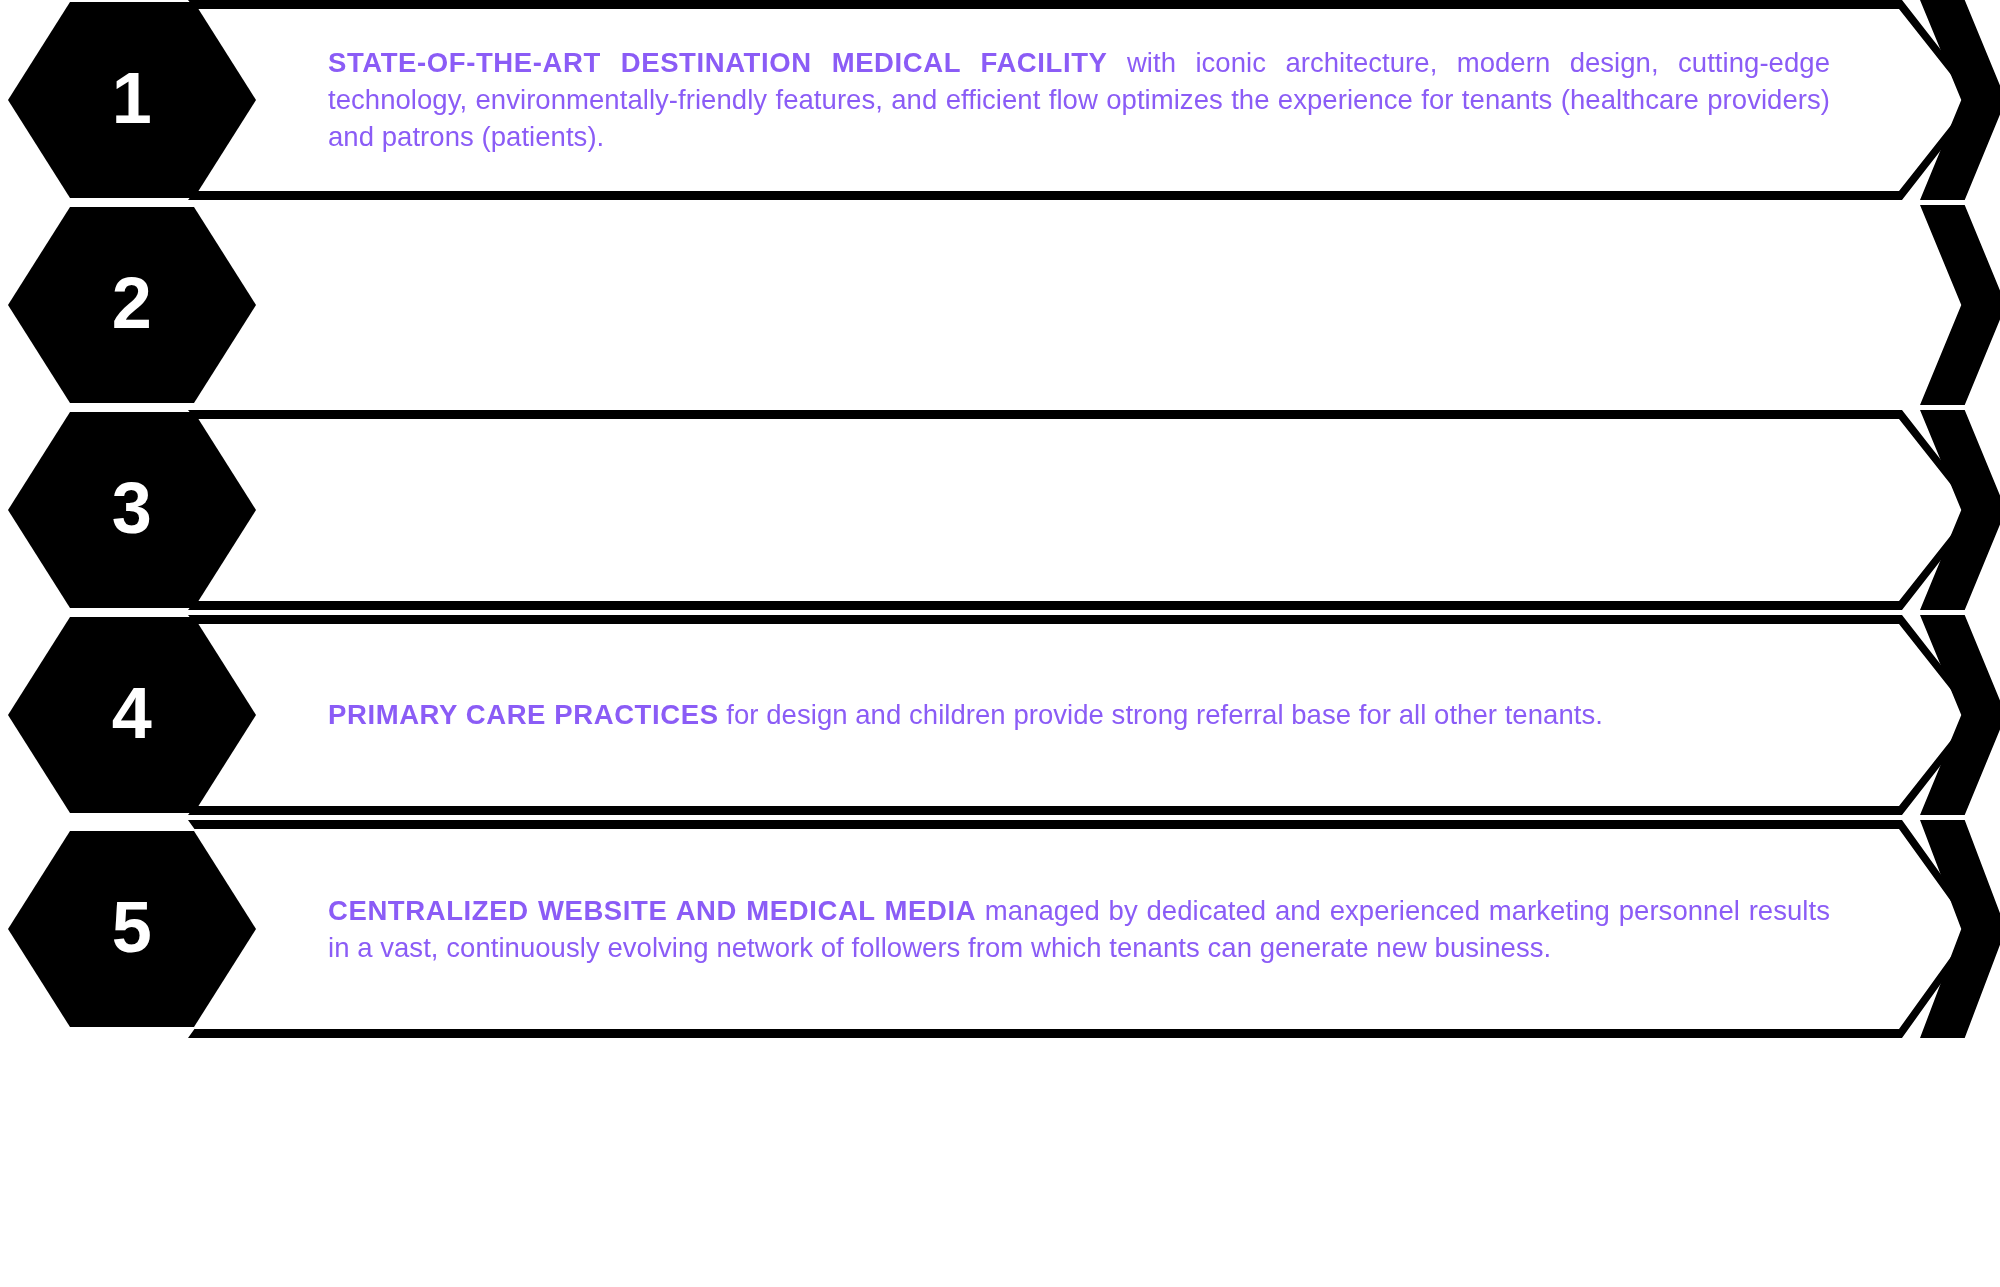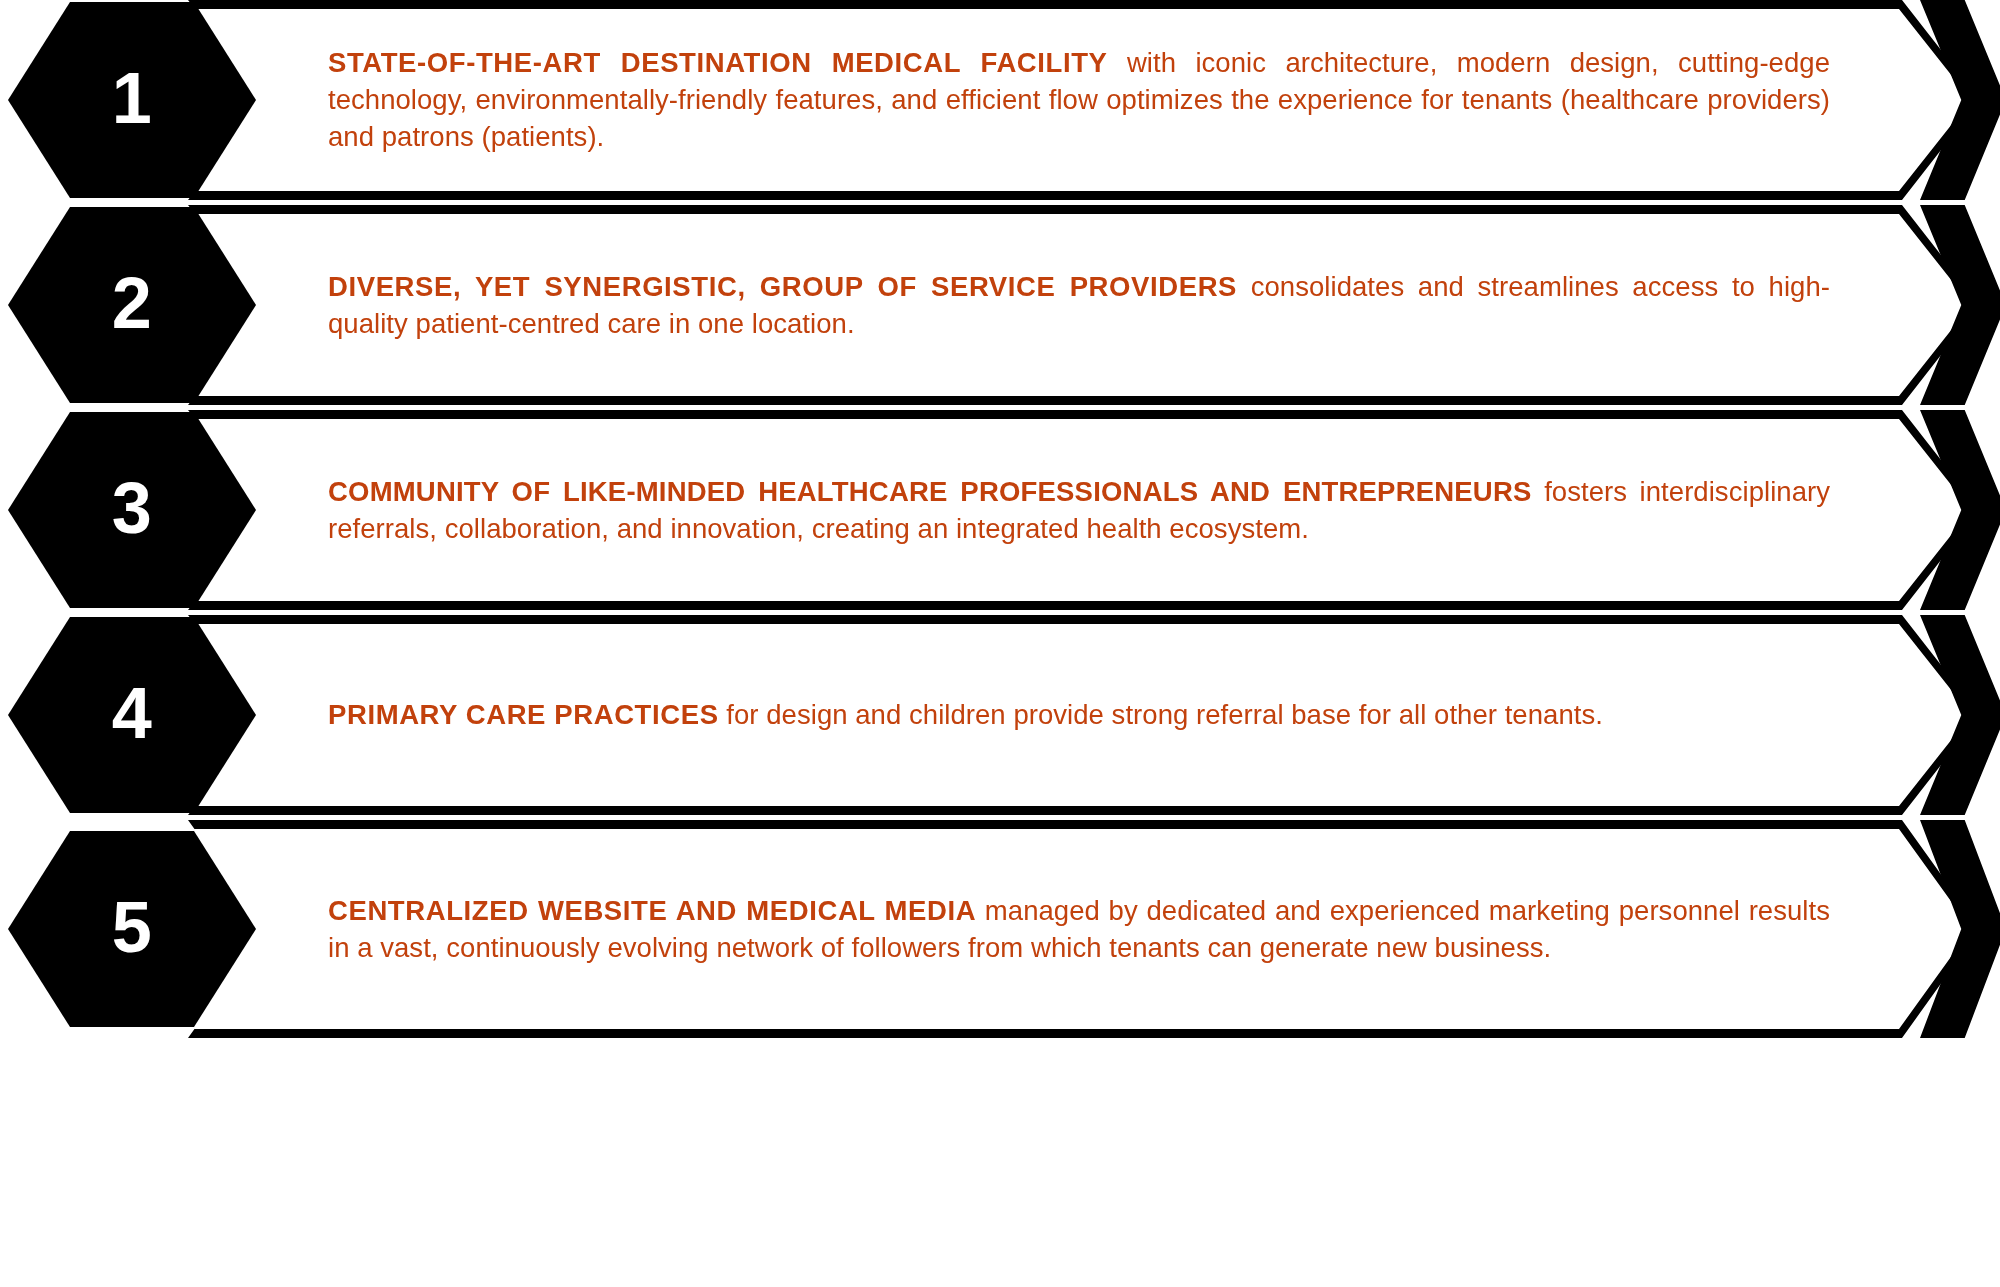--- a/index.html
+++ b/index.html
@@ -96,21 +96,21 @@
   .copy {
     position: absolute;
     left: 140px;
     right: 150px;
     top: 50%;
     transform: translateY(-50%);
     font-size: 27.5px;
     line-height: 1.35;
     text-align: justify;
     text-justify: inter-word;
-    color: #c2410c;
+    color: #8b5cf6;
     letter-spacing: 0.05px;
   }
   .copy b {
     font-weight: 700;
     letter-spacing: 0.6px;
   }
   .copy .lead-tight b { letter-spacing: 0.2px; }
 
   
   #row-1 { height: 200px; }
@@ -136,40 +136,34 @@
     <div class="hex-wrap">
       <div class="hex">
         <span class="hex-num">1</span>
       </div>
     </div>
   </div>
 
   <div class="spacer"></div>
 
   <div class="row" id="row-2">
-    <div class="banner">
-      <div class="banner-outer"></div>
-      <div class="banner-inner"></div>
-      <div class="copy"><b>DIVERSE, YET SYNERGISTIC, GROUP OF SERVICE PROVIDERS</b><span> consolidates and streamlines access to high-quality patient-centred care in one location.</span></div>
-    </div>
     <div class="arrow"></div>
     <div class="hex-wrap">
       <div class="hex">
         <span class="hex-num">2</span>
       </div>
     </div>
   </div>
 
   <div class="spacer"></div>
 
   <div class="row" id="row-3">
     <div class="banner">
       <div class="banner-outer"></div>
       <div class="banner-inner"></div>
-      <div class="copy"><span class="lead-tight"><b>COMMUNITY OF LIKE-MINDED HEALTHCARE PROFESSIONALS AND ENTREPRENEURS</b></span><span> fosters interdisciplinary referrals, collaboration, and innovation, creating an integrated health ecosystem.</span></div>
     </div>
     <div class="arrow"></div>
     <div class="hex-wrap">
       <div class="hex">
         <span class="hex-num">3</span>
       </div>
     </div>
   </div>
 
   <div class="spacer"></div>

